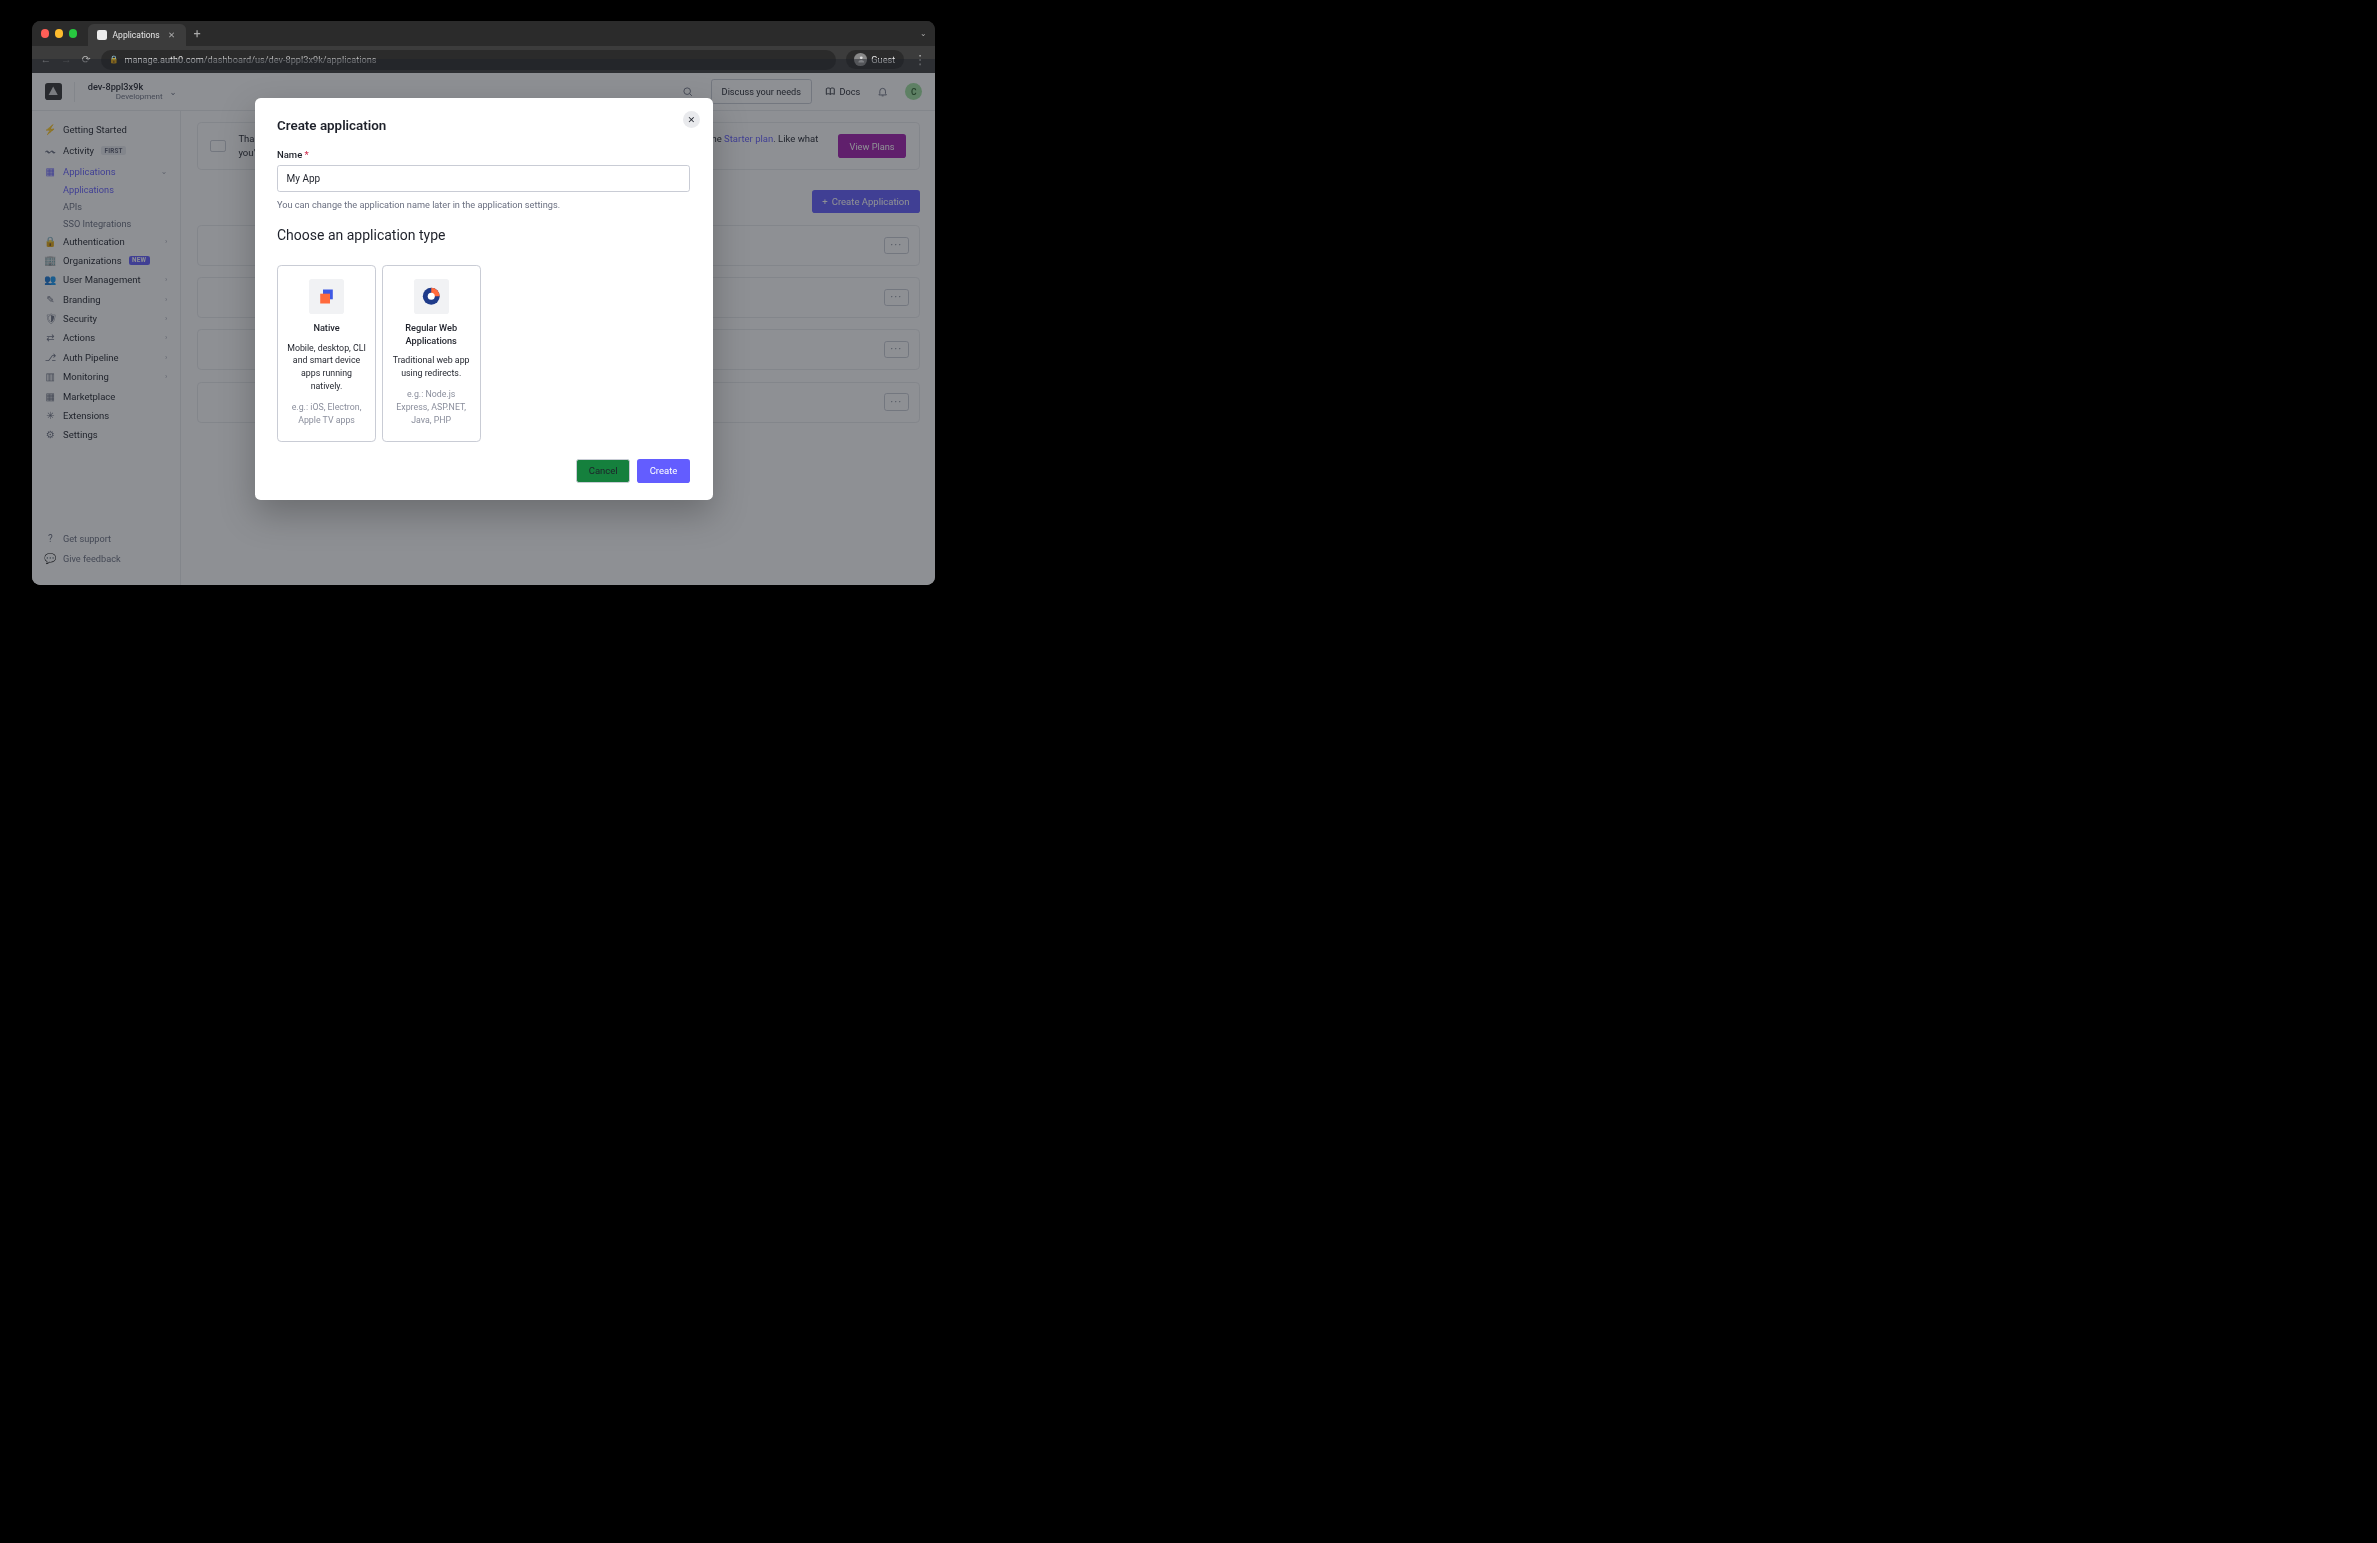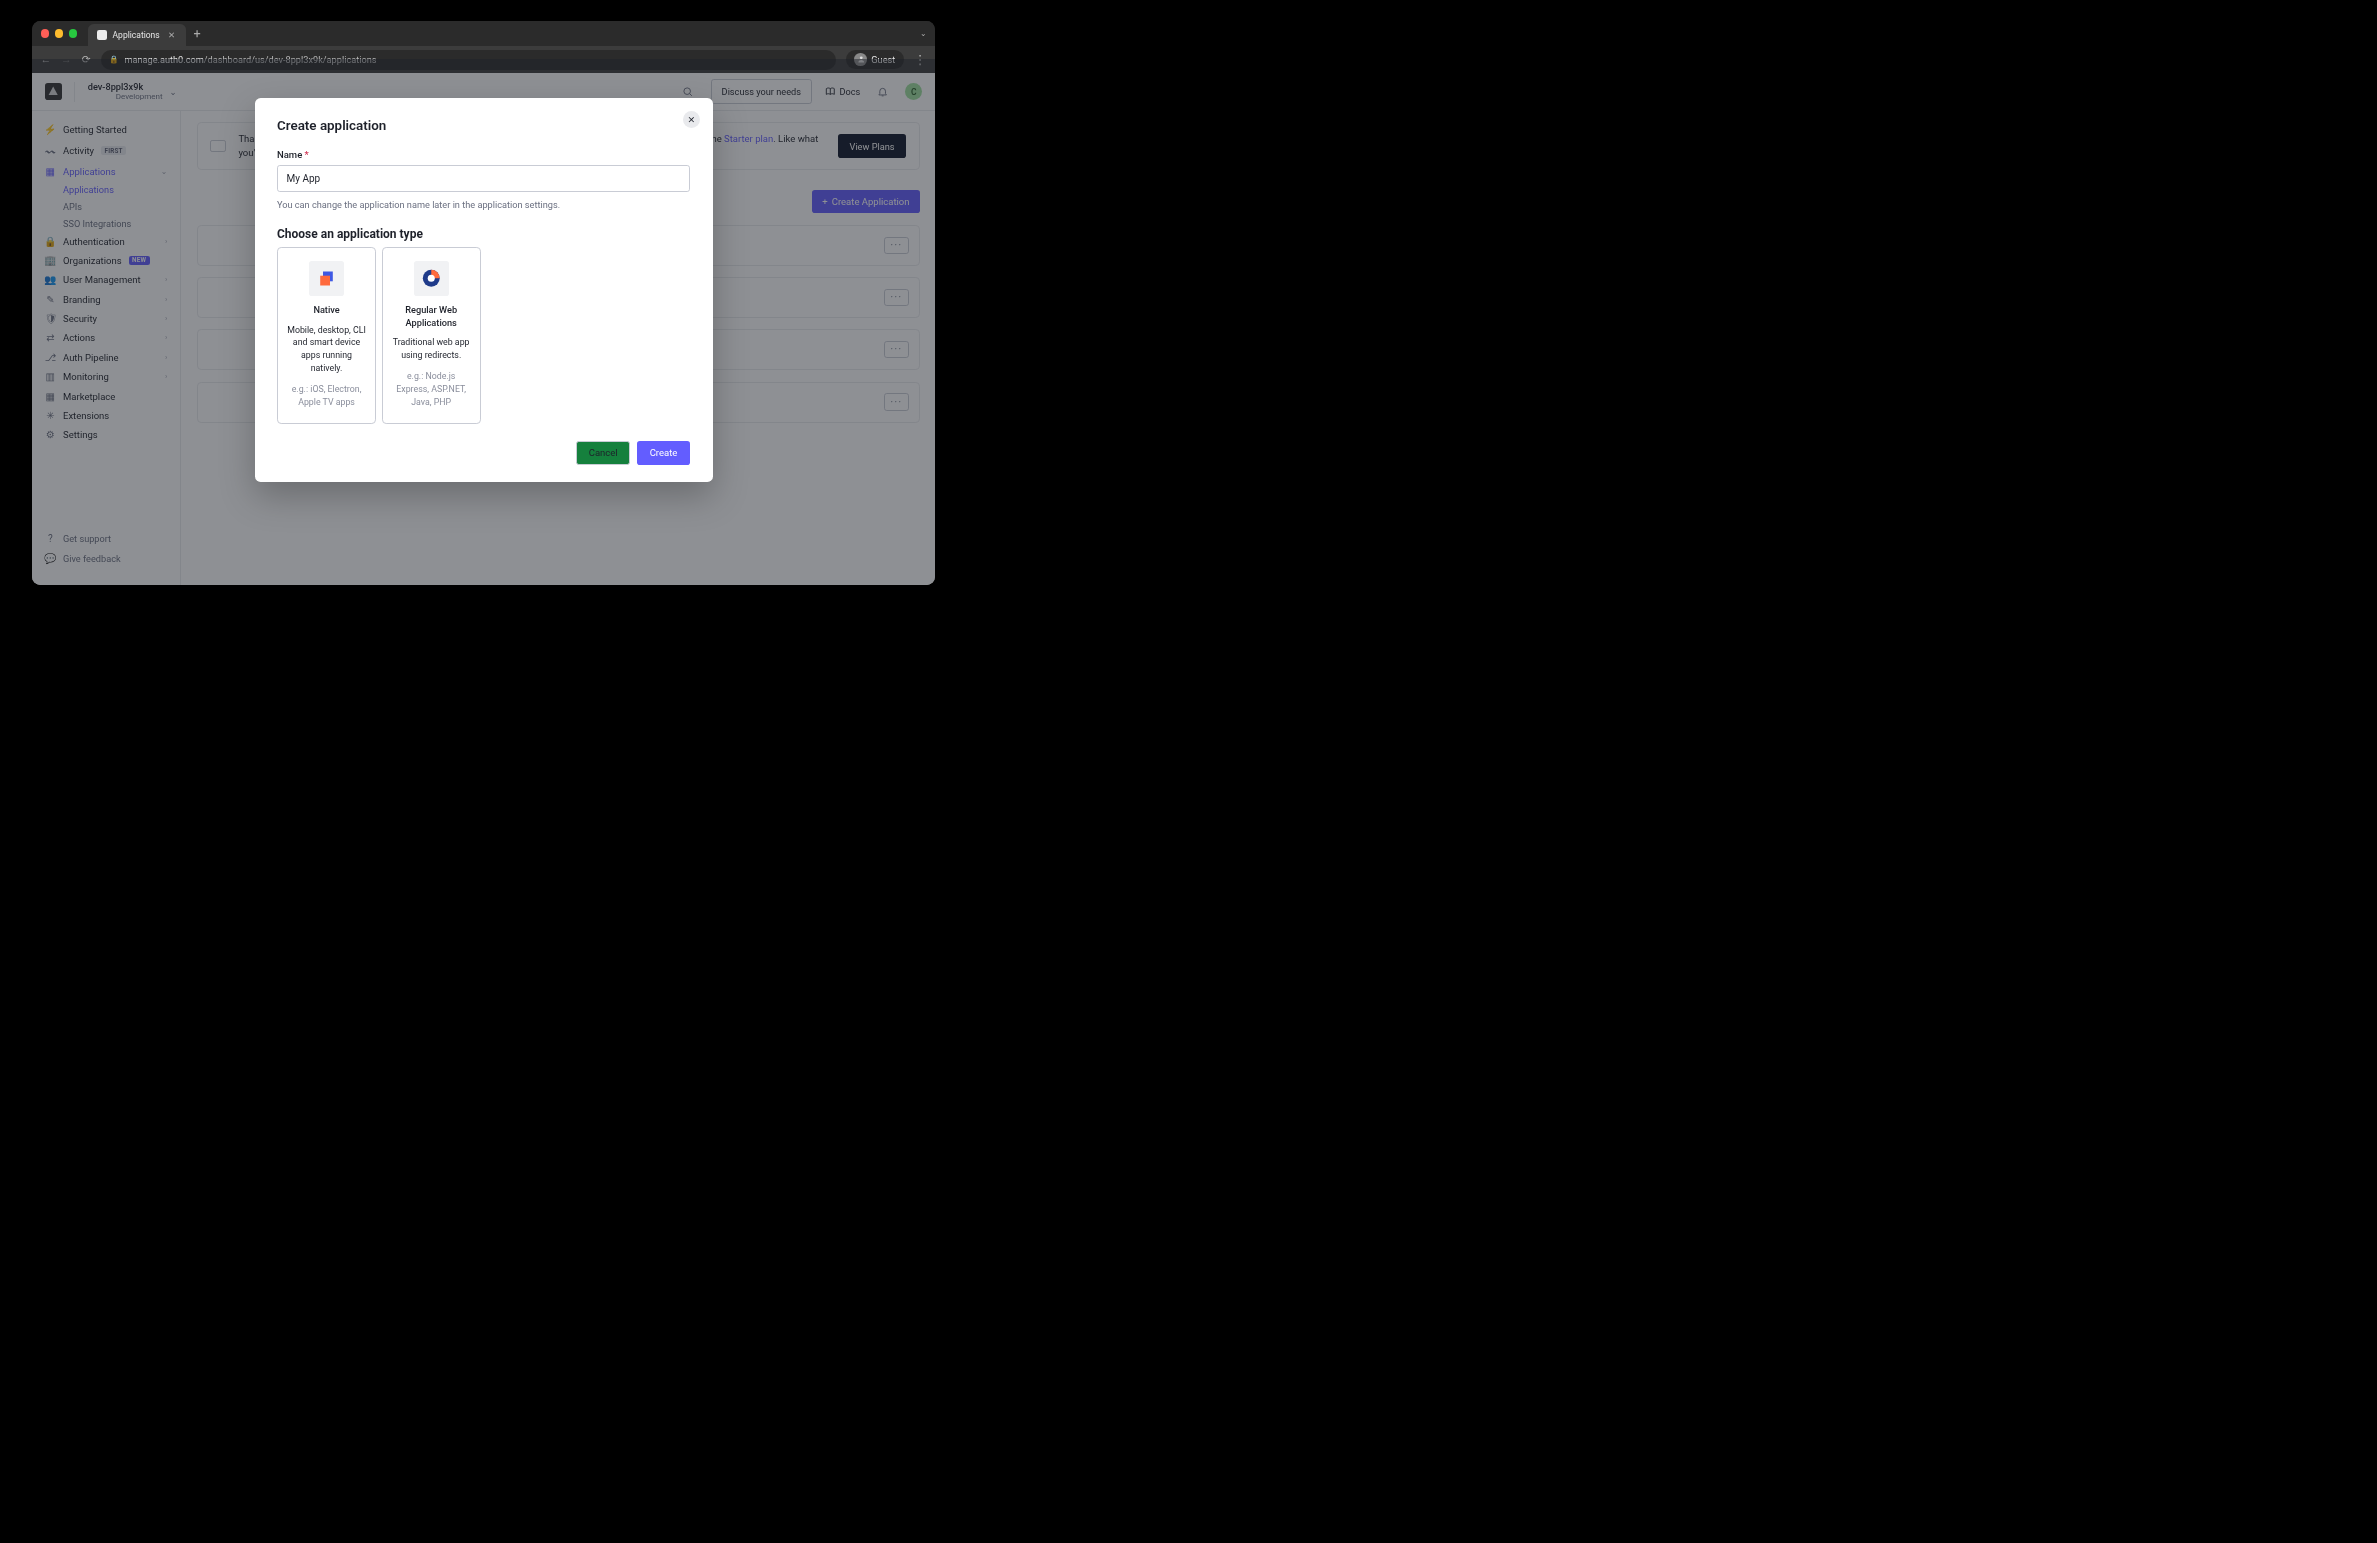--- a/index.html
+++ b/index.html
@@ -59,38 +59,38 @@
 .badge { background: #e9eaef; font-size: 6.3px; font-weight: 700; padding: 0.7px 3.5px; border-radius: 2.1px; color: #5a5e70; letter-spacing: 0.2px; }
 .badge.new { background: #635dff; color: #fff; }
 .sidebar-footer { margin-top: auto; padding: 5.6px 0 8.5px 0; }
 
 
 .main { flex: 1; padding: 11.3px 15.5px; position: relative; overflow: hidden; }
 .banner { border: 0.7px solid #e9eaed; background: #fff; border-radius: 4.2px; padding: 8.5px 12.7px; display: flex; align-items: center; gap: 12.7px; }
 .banner-icon { width: 15.5px; height: 11.3px; border: 1.4px solid #c9ccd5; border-radius: 2.1px; }
 .banner-text { flex: 1; font-size: 9.5px; color: #1e212a; line-height: 1.5; }
 .banner-text a { color: #635dff; text-decoration: none; }
-.view-plans { background: #0f172a; color: #fff; border: none; border-radius: 2.8px; padding: 6.3px 11.3px; font-size: 9.2px; cursor: pointer; }
+.view-plans { background: #a21caf; color: #fff; border: none; border-radius: 2.8px; padding: 6.3px 11.3px; font-size: 9.2px; cursor: pointer; }
 
 .page-title-row { display: flex; align-items: center; margin-top: 20px; }
 .create-app-btn { margin-left: auto; background: #635dff; color: #fff; border: none; border-radius: 2.8px; padding: 6.3px 10px; font-size: 9.5px; display: flex; align-items: center; gap: 4.2px; cursor: pointer; }
 
 .row-card { height: 41px; border: 0.7px solid #e9eaed; border-radius: 4.2px; margin-top: 11.3px; display: flex; align-items: center; padding: 0 10px; }
 .row-actions { margin-left: auto; border: 0.7px solid #c9ccd5; border-radius: 2.8px; padding: 2.1px 5px; font-size: 10px; color: #6b7081; cursor: pointer; letter-spacing: 1.4px; }
 
 
 .modal-backdrop { position: absolute; inset: 0; background: rgba(30,33,42,.5); display: flex; align-items: flex-start; justify-content: center; }
 .modal { width: 458px; background: #fff; border-radius: 5.6px; margin-top: 39px; padding: 20px 22.5px 17px 22.5px; position: relative; box-shadow: 0 14px 35px rgba(0,0,0,.25); }
 .modal-close { position: absolute; top: 12.7px; right: 12.7px; width: 17px; height: 17px; border-radius: 50%; background: #e9eaed; display: flex; align-items: center; justify-content: center; cursor: pointer; font-size: 9.2px; color: #1e212a; }
 .modal h2 { font-size: 13.4px; font-weight: 600; color: #1e212a; margin-bottom: 15.5px; }
 .field-label { font-size: 9.5px; color: #1e212a; font-weight: 500; margin-bottom: 5.6px; display: block; }
 .req { color: #d03050; }
 .text-input { width: 100%; border: 0.7px solid #c9ccd5; border-radius: 2.8px; padding: 7px 8.5px; font-size: 10px; color: #1e212a; }
 .help { font-size: 9.2px; color: #6b7081; margin-top: 7px; }
-.section-label { font-size: 12px; color: #1e212a; font-weight: 700; margin: 17px 0 6px 0; }
+.section-label { font-size: 14px; color: #1e212a; font-weight: 400; margin: 17px 0 22px 0; }
 
 .cards { display: grid; grid-template-columns: repeat(4, 1fr); gap: 5.6px; }
 .card { border: 0.7px solid #c9ccd5; border-radius: 4.2px; padding: 12.7px 8.5px 14px 8.5px; text-align: center; cursor: pointer; display: flex; flex-direction: column; }
 .card.selected { border: 1.4px solid #635dff; padding: 12px 7.8px 13.4px 7.8px; }
 .card-icon-wrap { width: 35px; height: 35px; background: #f1f2f4; border-radius: 2.8px; margin: 0 auto 8.5px auto; display: flex; align-items: center; justify-content: center; }
 .card-title { font-size: 9.2px; font-weight: 500; color: #1e212a; margin-bottom: 7px; line-height: 1.35; }
 .card-desc { font-size: 8.8px; color: #1e212a; line-height: 1.45; margin-bottom: 8.5px; }
 .card-eg { font-size: 8.8px; color: #8a8e9c; line-height: 1.45; }
 
 .modal-actions { display: flex; justify-content: flex-end; gap: 7px; margin-top: 17px; }

